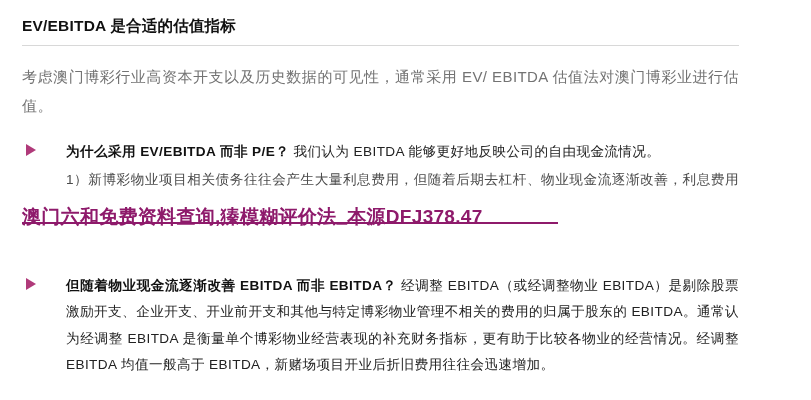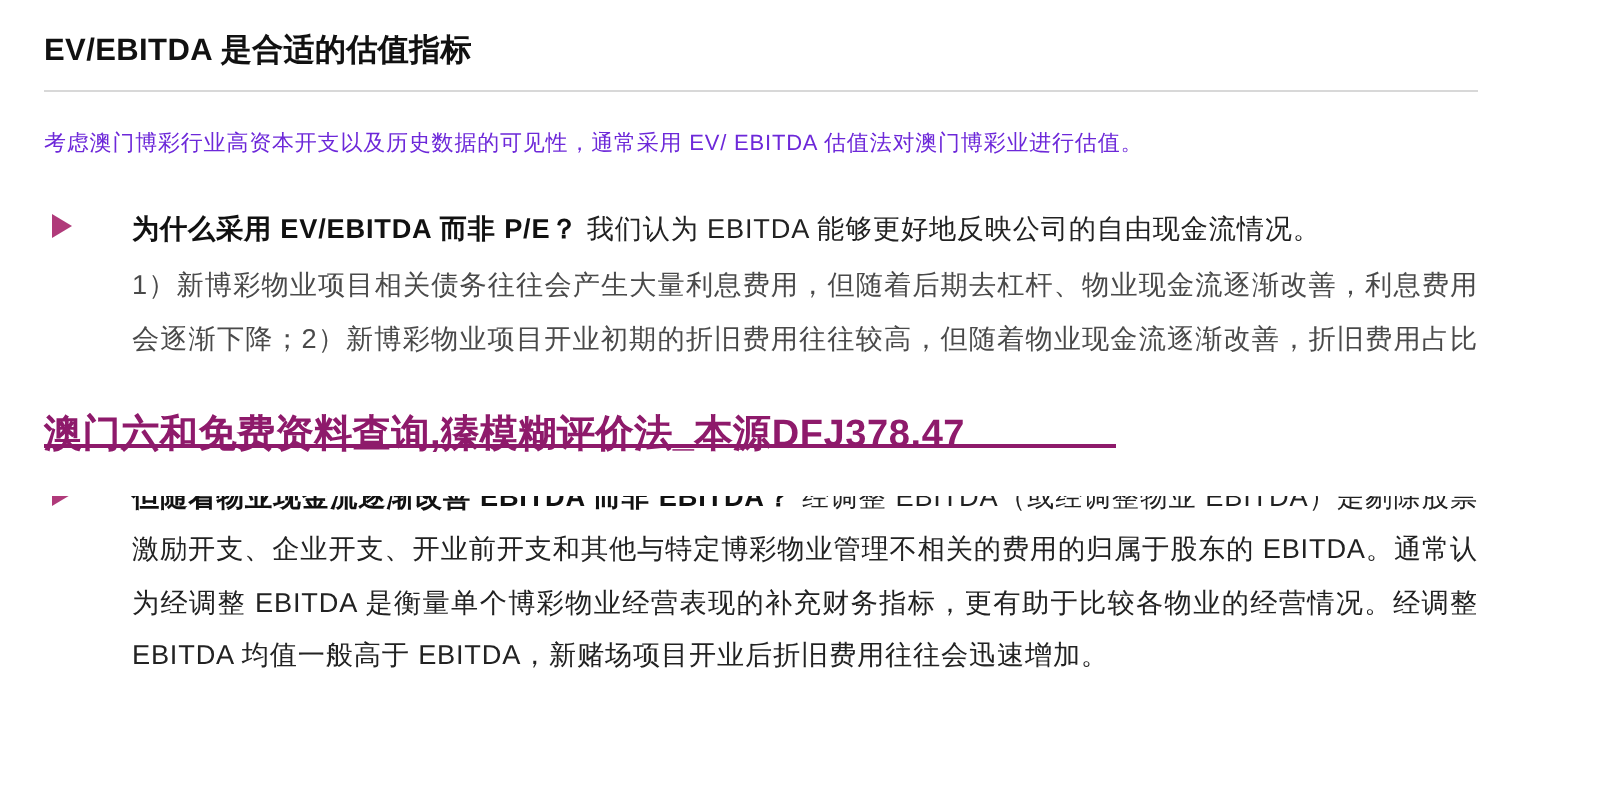--- a/index.html
+++ b/index.html
@@ -30,23 +30,23 @@
     margin: 2px 0 0 0;
     line-height: 1.3;
   }
   .title-rule {
     margin-top: 9px;
     border-bottom: 1px solid #d8d8d8;
     width: 100%;
   }
   .intro {
     margin-top: 16px;
-    font-size: 11px;
+    font-size: 15px;
     line-height: 1.95;
-    color: #6d28d9;
+    color: #737373;
     letter-spacing: 0.4px;
     text-align: justify;
   }
   .qa-block {
     margin-top: 18px;
     display: flex;
     align-items: flex-start;
   }
   .bullet-col {
     width: 44px;

